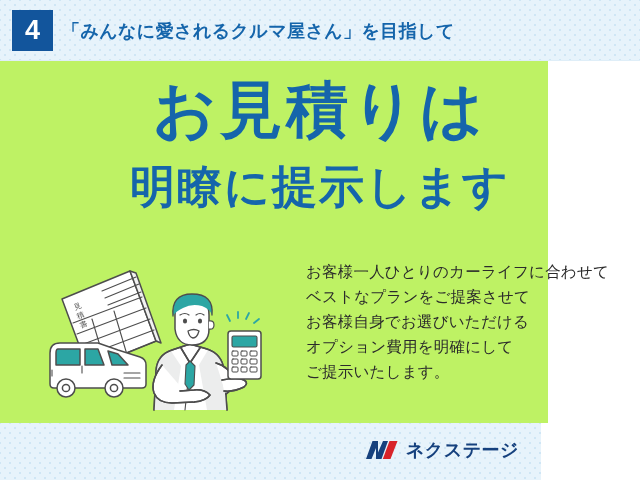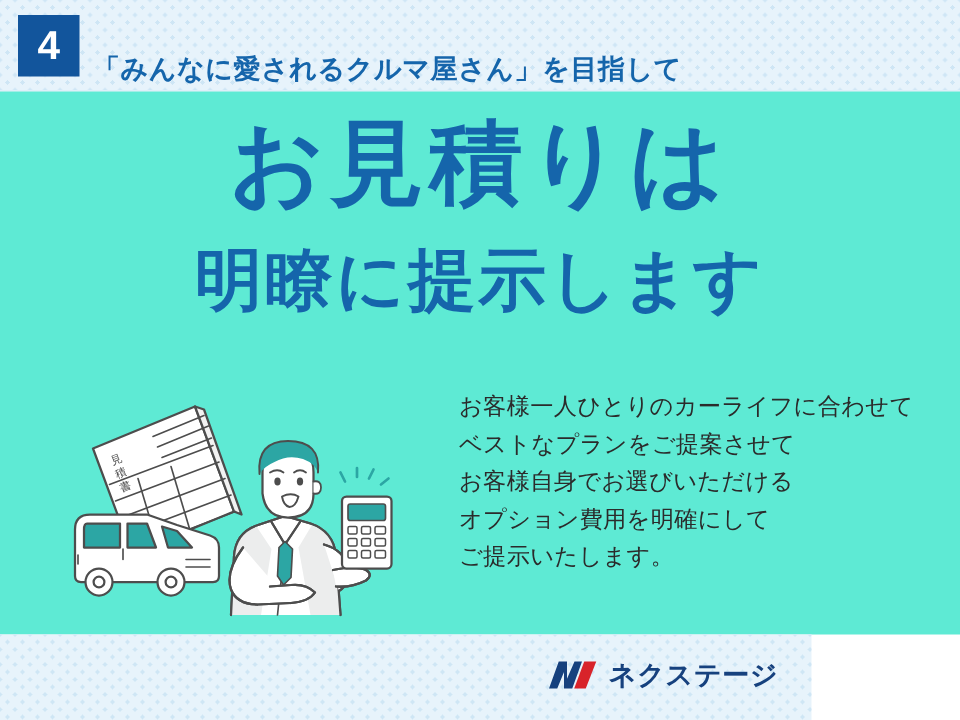--- a/index.html
+++ b/index.html
@@ -35,27 +35,27 @@
     background:#12559c;
     display:flex;align-items:center;justify-content:center;
   }
   #badge span{
     color:#ffffff;font-size:27px;font-weight:bold;line-height:1;
     letter-spacing:0;margin-top:-1px;
   }
   #header-title{
     position:absolute;left:62px;top:19px;
     font-size:18px;font-weight:bold;color:#1565ab;
-    letter-spacing:.4px;white-space:nowrap;margin-top:15px;
+    letter-spacing:.4px;white-space:nowrap;
   }
 
   
   #stage{
-    position:absolute;left:0;top:61px;width:640px;height:362px;
-    background:#5eead4;
+    position:absolute;left:0;top:61px;width:548px;height:362px;
+    background:#bef264;
   }
 
   
   #headline{
     position:absolute;left:0;top:18px;width:640px;text-align:center;
     color:#1565ab;font-weight:bold;line-height:1;
   }
   #headline .l1{
     display:block;font-size:62px;letter-spacing:4px;
   }

